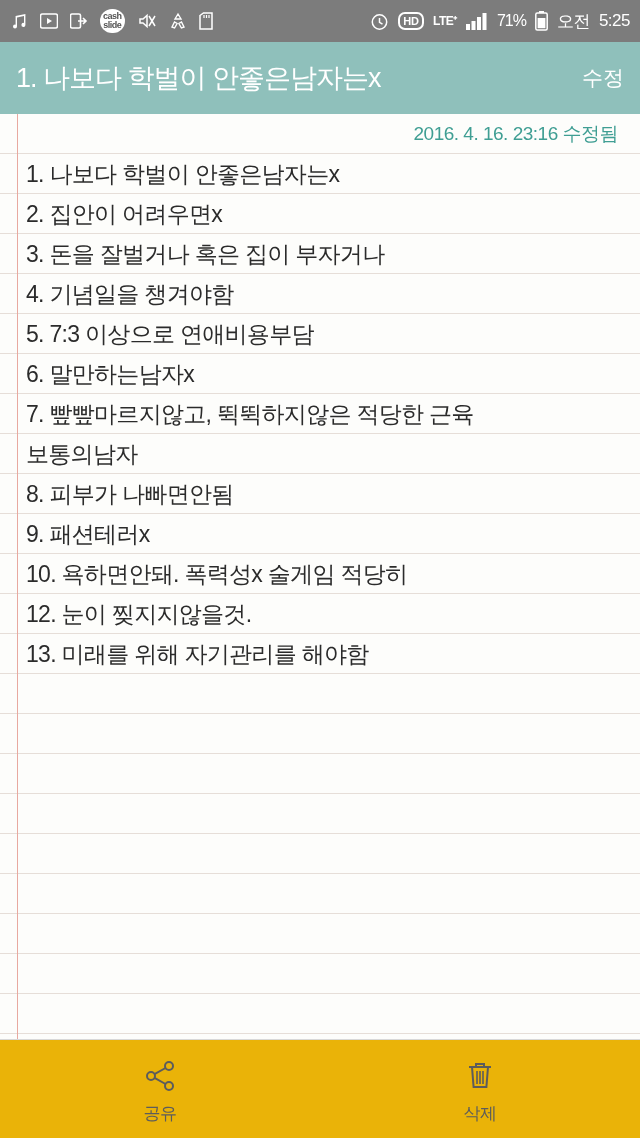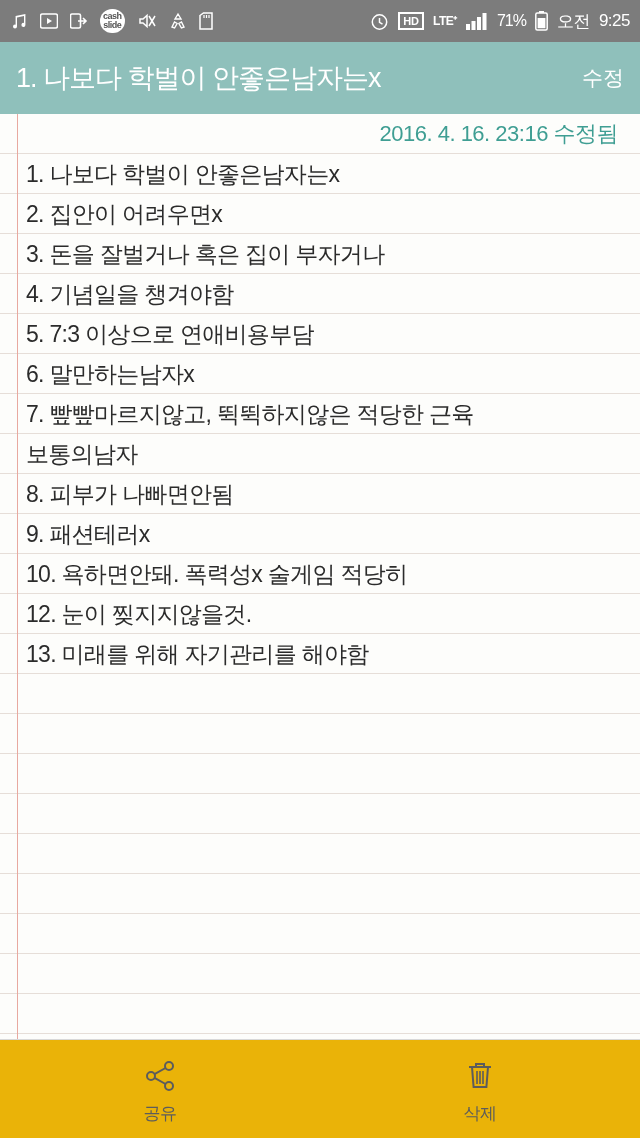--- a/index.html
+++ b/index.html
@@ -47,21 +47,21 @@
     font-size: 9px;
     line-height: 9px;
     font-weight: bold;
     padding: 3px 3px;
     border-radius: 12px;
     text-align: center;
     letter-spacing: -0.5px;
   }
   .hd-badge {
     border: 2px solid #ffffff;
-    border-radius: 0;
+    border-radius: 7px;
     font-size: 11px;
     font-weight: bold;
     padding: 0px 3px;
     line-height: 14px;
   }
   .lte-badge {
     font-size: 12px;
     font-weight: bold;
     letter-spacing: -0.5px;
     line-height: 13px;
@@ -129,21 +129,21 @@
     width: 1px;
     background: #e8a9a0;
   }
   .note-content {
     position: relative;
     padding: 0 18px 0 26px;
   }
   .modified-date {
     text-align: right;
     color: #3f9e93;
-    font-size: 22px;
+    font-size: 19px;
     line-height: 40px;
     height: 40px;
     padding-right: 4px;
     letter-spacing: -0.5px;
     box-sizing: border-box;
   }
   .note-line {
     font-size: 23px;
     line-height: 40px;
     height: 40px;
@@ -245,21 +245,21 @@
     </span>
     <span class="battery-pct">71%</span>
     <span class="sicon">
       <svg width="13" height="20" viewBox="0 0 13 20">
           <rect x="4" y="0" width="5" height="2" fill="#fff"></rect>
           <rect x="0.8" y="2" width="11.4" height="17" rx="1.5" fill="none" stroke="#fff" stroke-width="1.5"></rect>
           <rect x="2.6" y="7" width="7.8" height="10.2" fill="#fff"></rect>
         </svg>
     </span>
     <span class="clock">오전</span>
-    <span class="clock">9:25</span>
+    <span class="clock">5:25</span>
   </div>
 </div>
 
 <div class="title-bar">
   <div class="note-title">1. 나보다 학벌이 안좋은남자는x</div>
   <div class="edit-button">수정</div>
 </div>
 
 <div class="note-body">
   <div class="lines"></div>

